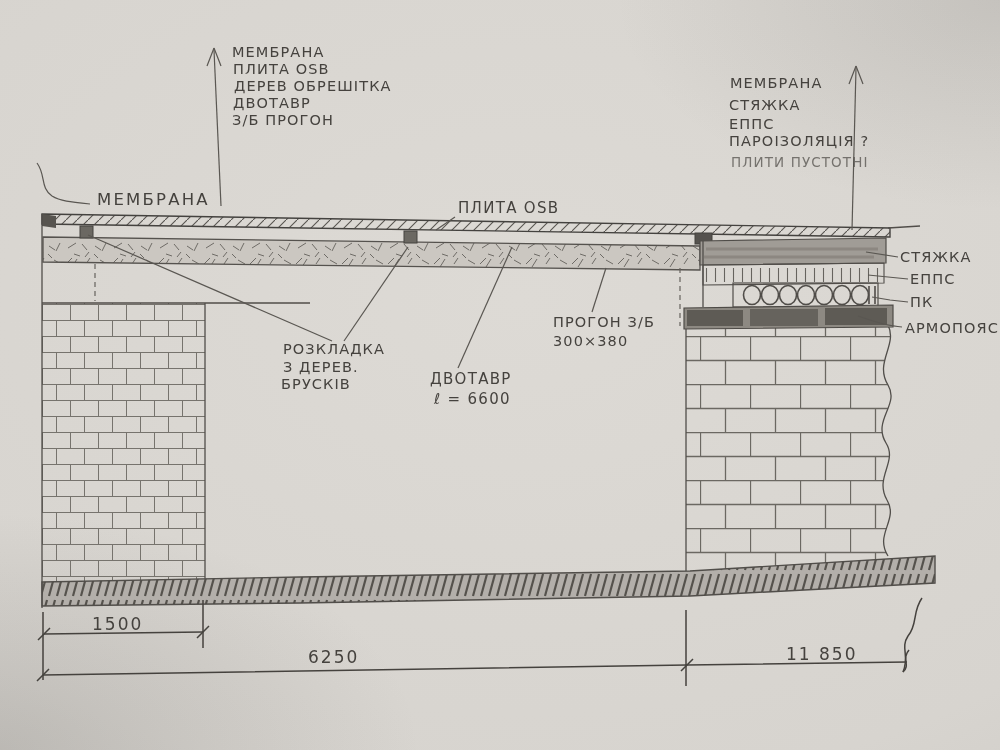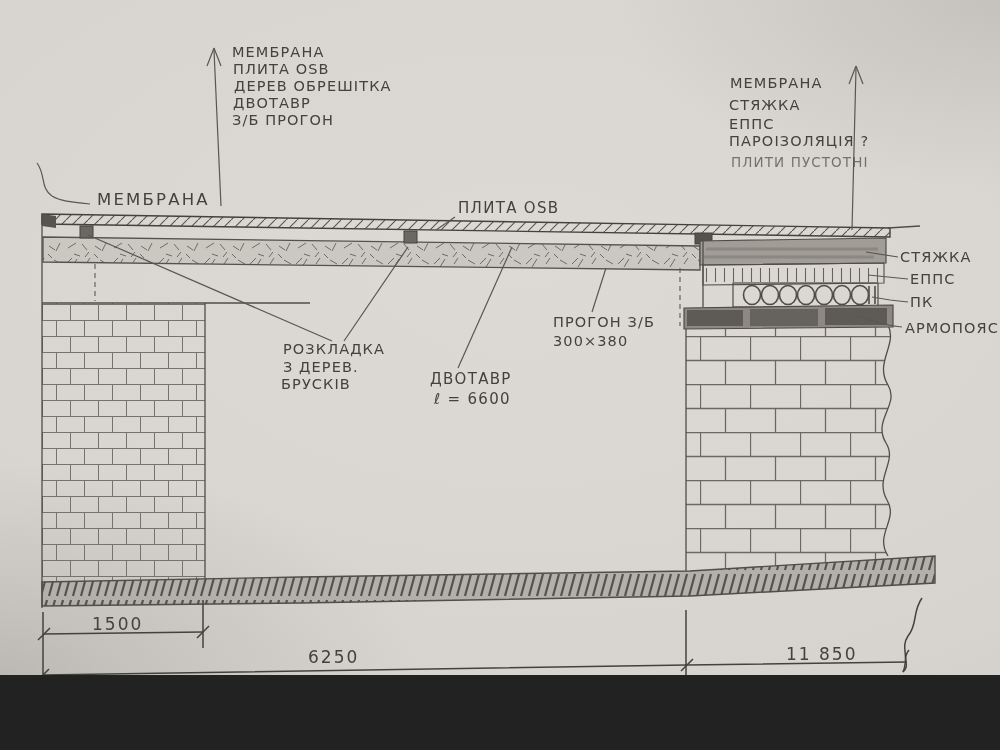--- a/index.html
+++ b/index.html
@@ -1,17 +1,17 @@
 <!DOCTYPE html>
 <html><head>
 <meta charset="utf-8">
 <style>
   html,body{margin:0;padding:0;background:#222;}
   .paper{
-    position:relative;width:1000px;height:675px;overflow:hidden;
+    position:relative;width:1000px;height:750px;overflow:hidden;
     background:
       radial-gradient(60% 45% at 0% 100%, rgba(100,98,94,.22), transparent 70%),
       radial-gradient(55% 40% at 100% 0%, rgba(100,98,94,.16), transparent 70%),
       radial-gradient(140% 120% at 52% 40%, #dddad5 0%, #d7d4cf 55%, #c9c6c1 88%, #bab7b2 100%);
   }
   svg{position:absolute;inset:0;}
   svg text{font-family:"DejaVu Sans","Liberation Sans",sans-serif;fill:#45423e;}
   .t14{font-size:14.5px;letter-spacing:1.1px;}
   .t15{font-size:15px;letter-spacing:1.3px;}
   .t16{font-size:16.5px;letter-spacing:2.2px;}

